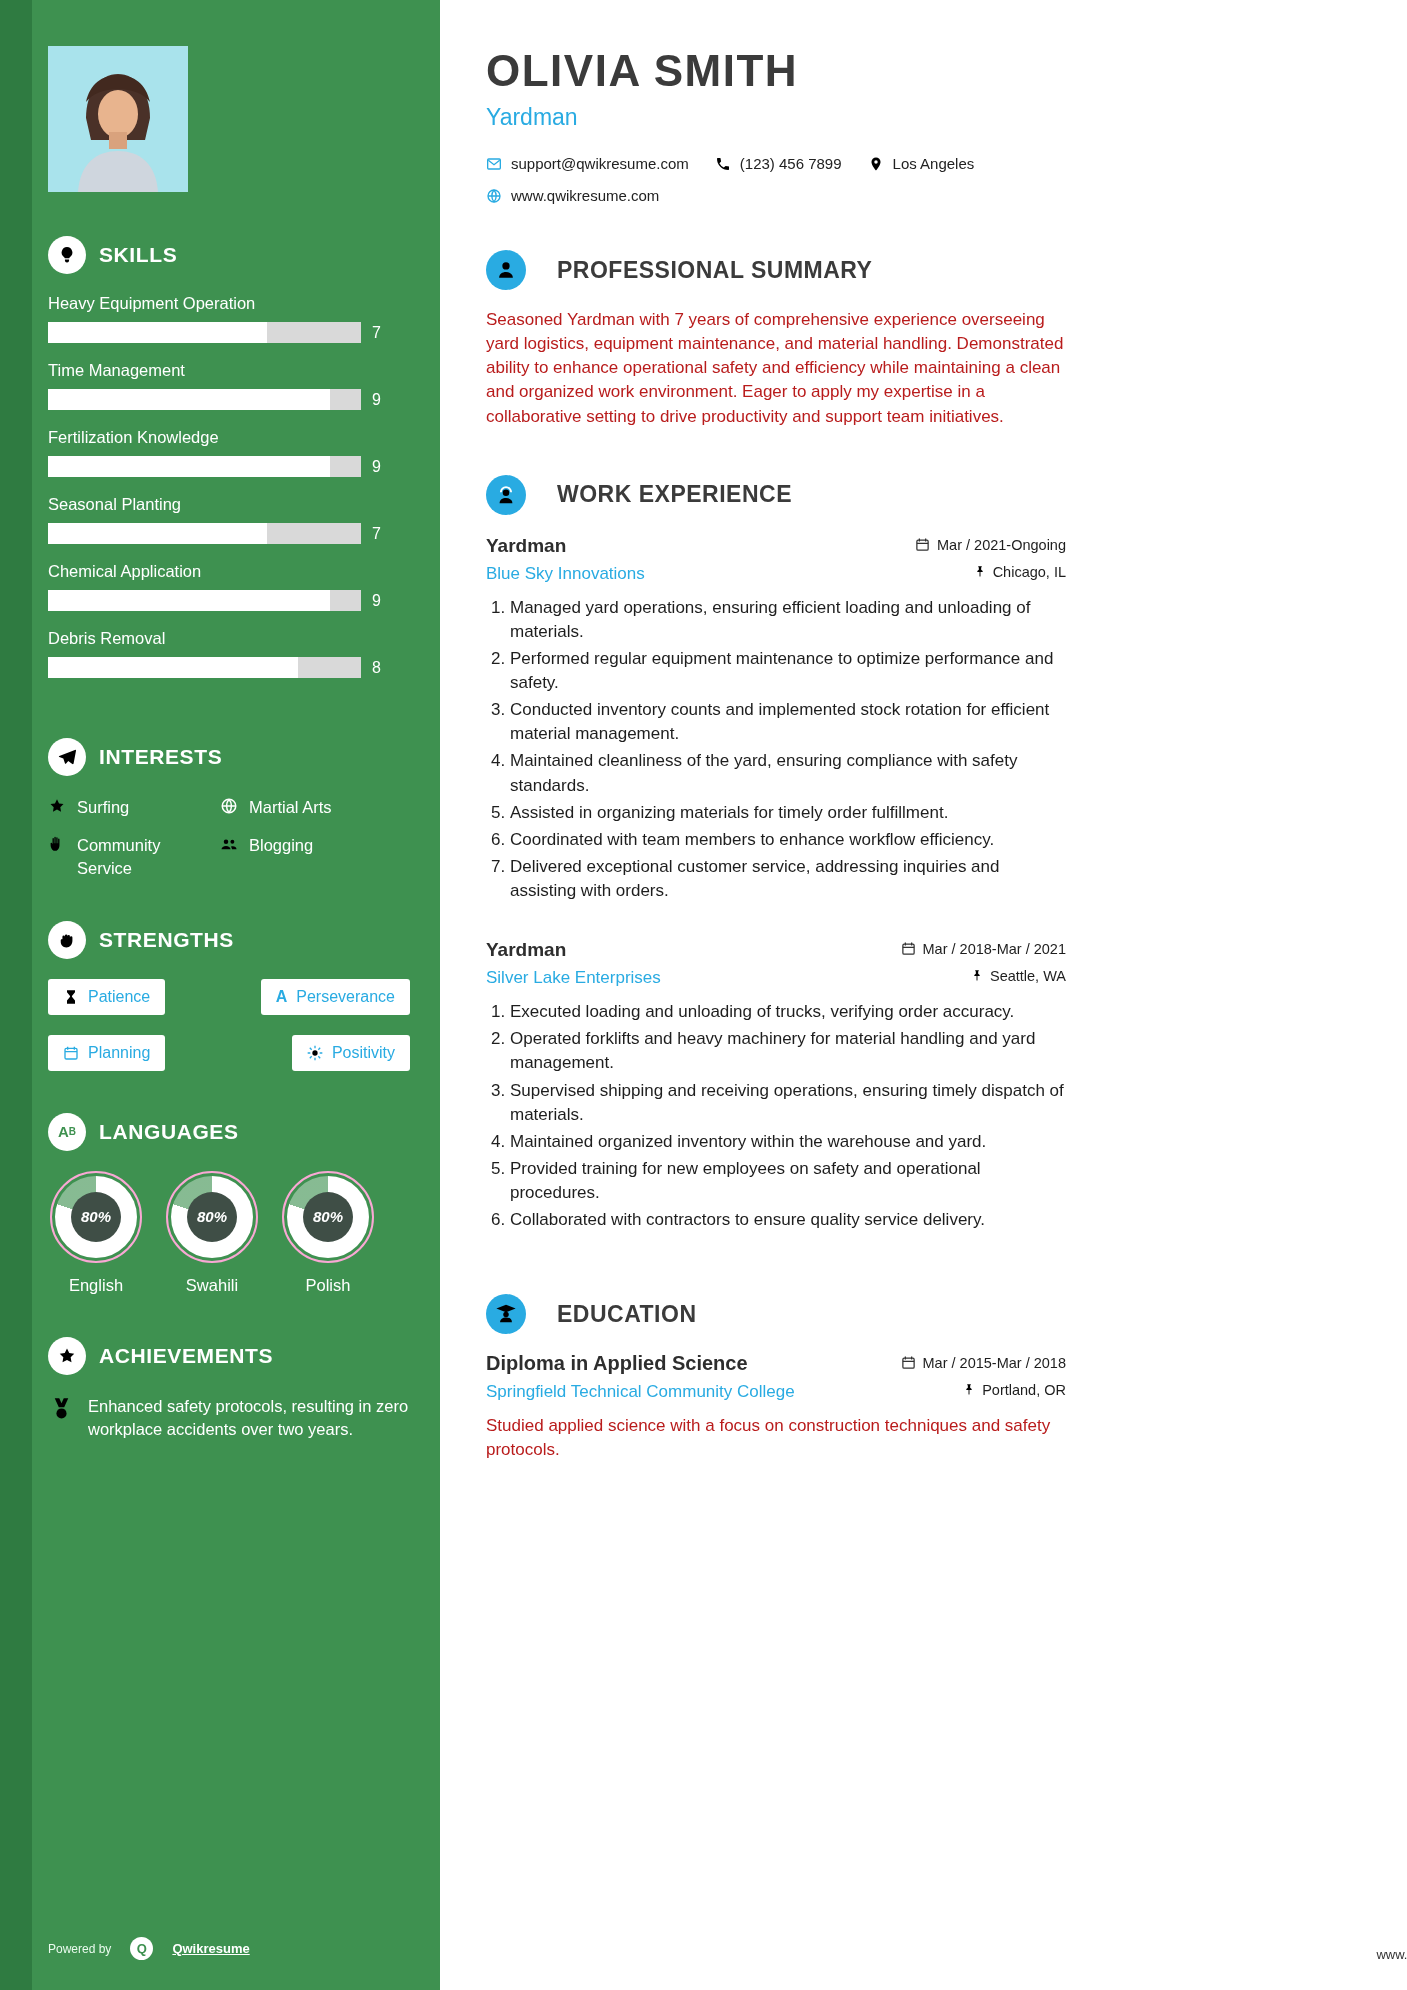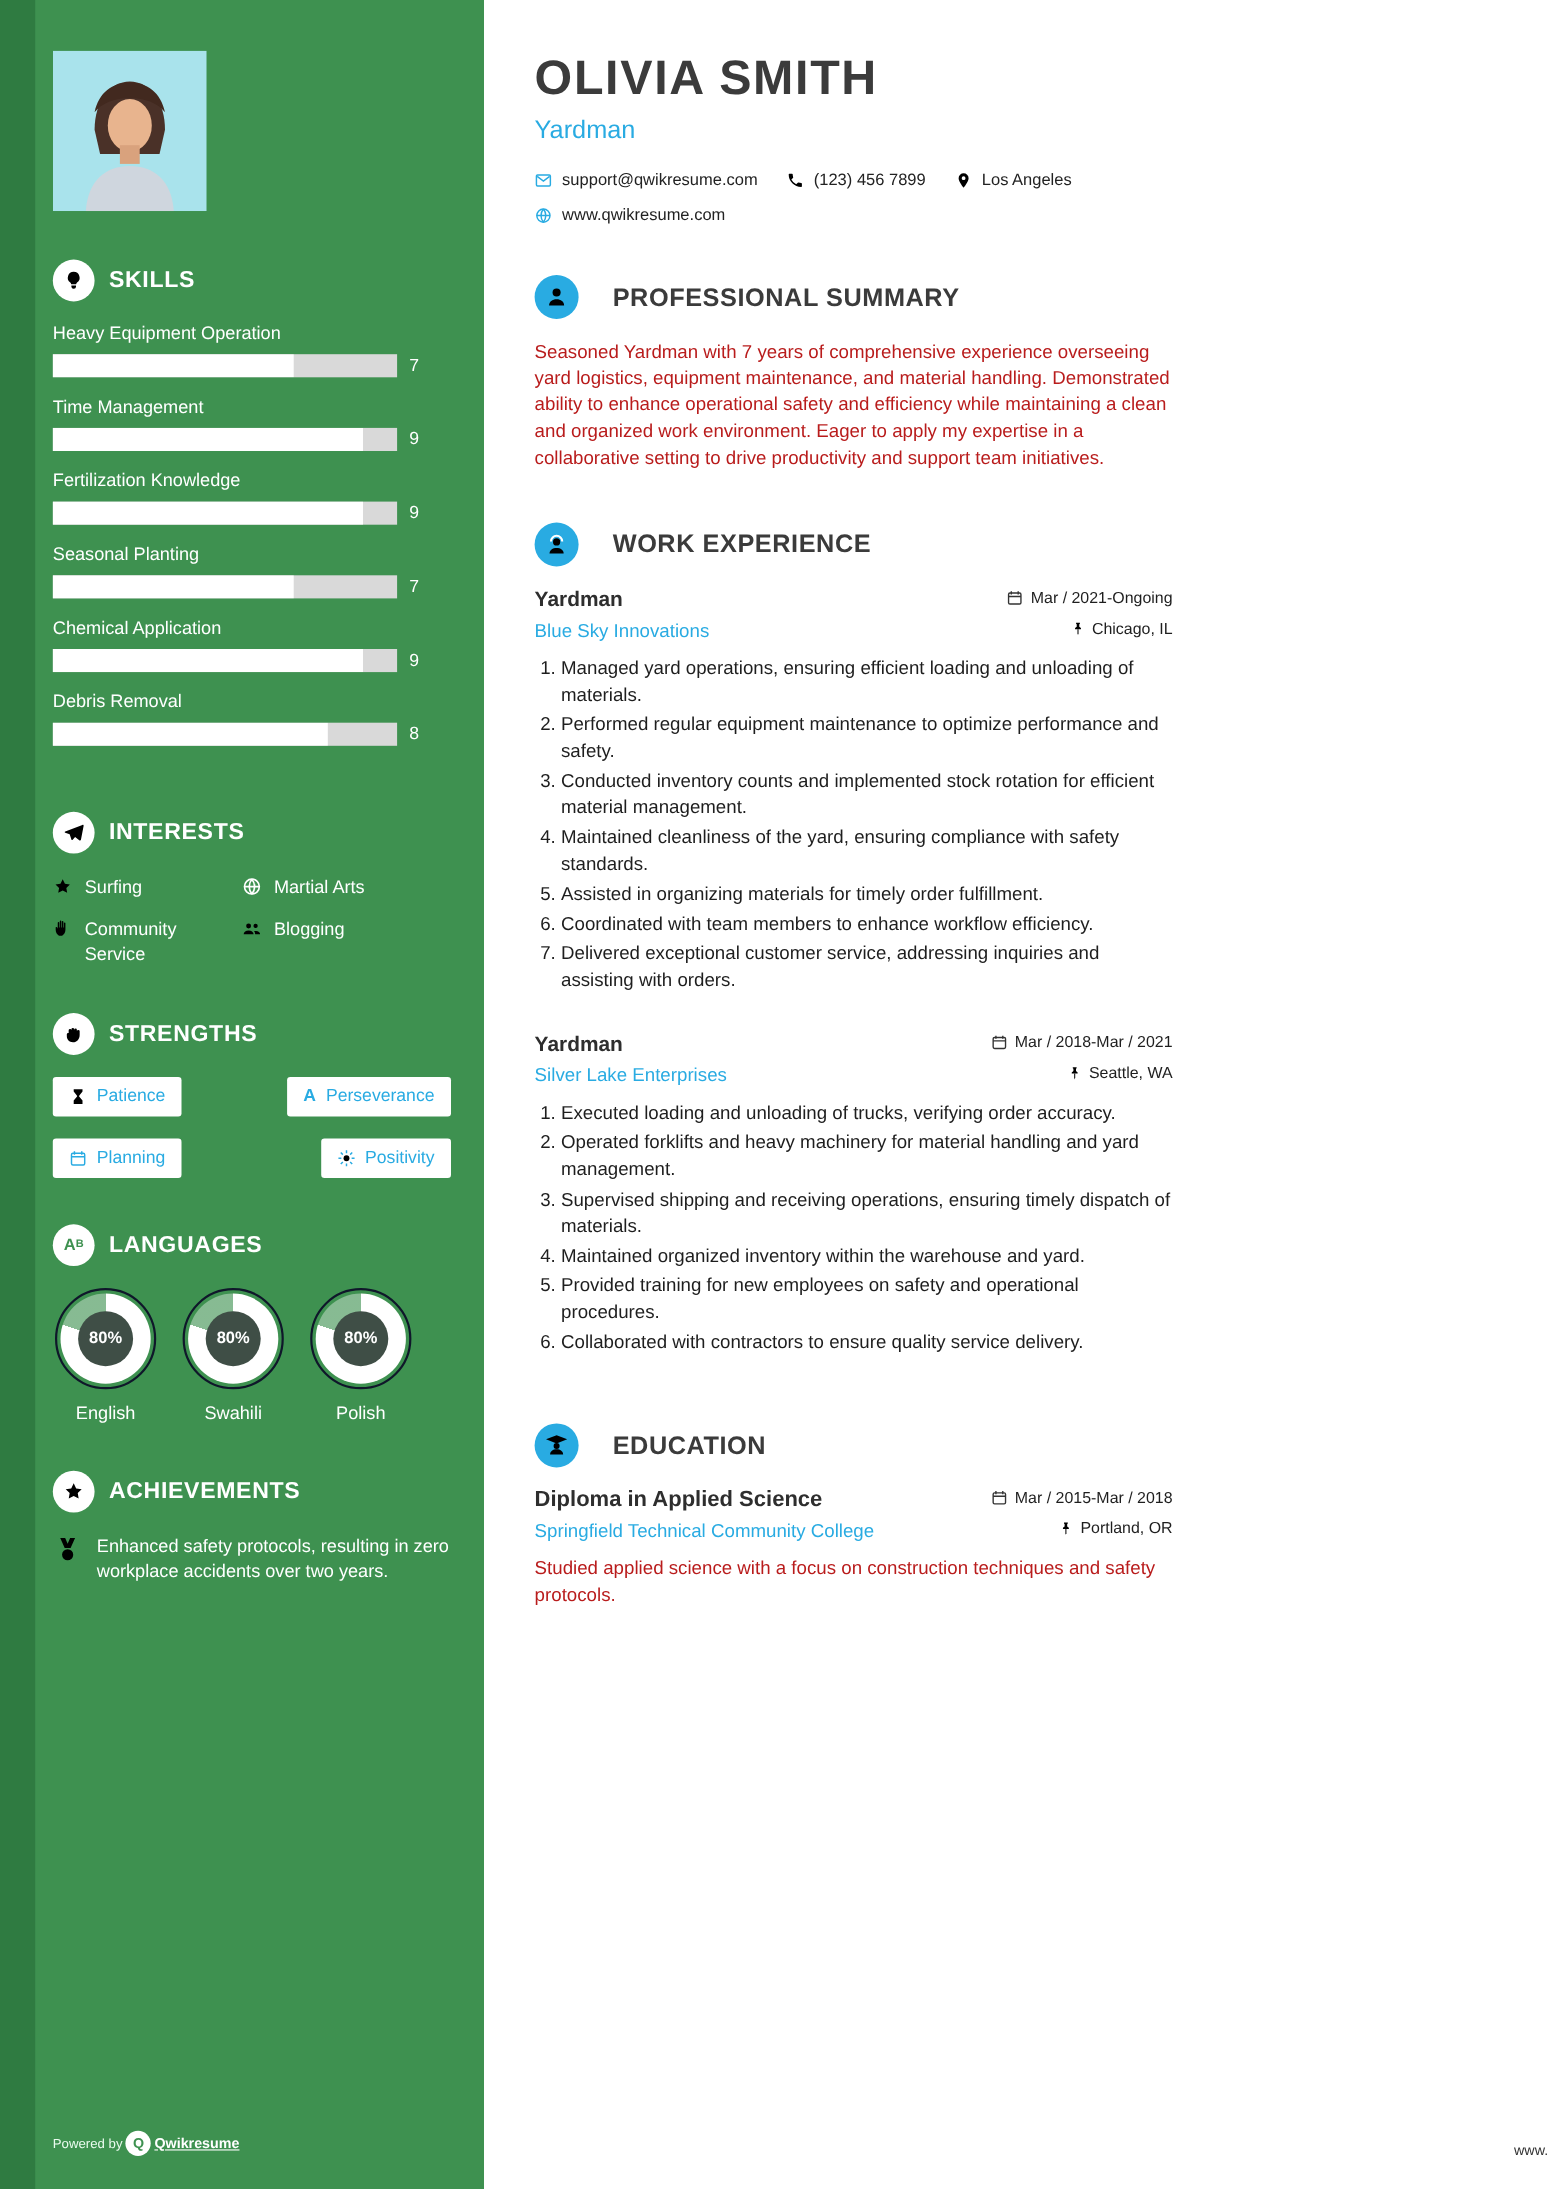--- a/index.html
+++ b/index.html
@@ -44,33 +44,33 @@
   
   .str-wrap{display:flex;flex-wrap:wrap;gap:20px;justify-content:space-between;}
   .str-tile{background:#fff;border-radius:3px;padding:9px 15px;display:flex;align-items:center;gap:9px;
     color:var(--blue);font-size:16px;}
   .str-tile svg{width:16px;height:16px;}
   .str-glyph{font-weight:800;font-size:16px;line-height:1;}
 
   
   .don-row{display:flex;gap:20px;margin-top:6px;}
   .don{display:flex;flex-direction:column;align-items:center;width:96px;}
-  .don-outer{width:92px;height:92px;border:2px solid #0f172a;border-radius:50%;padding:3px;}
+  .don-outer{width:92px;height:92px;border:2px solid #f9a8d4;border-radius:50%;padding:3px;font-style:italic;}
   .don-ring{width:82px;height:82px;border-radius:50%;display:flex;align-items:center;justify-content:center;
     background:conic-gradient(#fff 0 288deg, rgba(255,255,255,.38) 288deg 360deg);}
   .don-hole{width:50px;height:50px;border-radius:50%;background:#3f4e46;color:#fff;font-size:15px;font-weight:700;
     display:flex;align-items:center;justify-content:center;}
   .don-label{margin-top:13px;font-size:16.5px;}
 
   
   .ach-item{display:flex;gap:13px;margin-bottom:17px;font-size:16.5px;line-height:1.42;}
   .ach-item svg{width:27px;height:27px;flex:0 0 27px;color:#fff;margin-top:1px;}
 
   
-  .side-foot{margin-top:auto;display:flex;align-items:center;gap:3px;font-size:12px;color:#eafbee;}
+  .side-foot{margin-top:auto;display:flex;align-items:center;gap:19px;font-size:12px;color:#eafbee;}
   .logo-circle{width:23px;height:23px;border-radius:50%;background:#fff;color:var(--green);
     display:flex;align-items:center;justify-content:center;font-weight:800;font-size:13px;}
   .brand-link{color:#fff;font-size:13px;text-decoration:underline;cursor:pointer;font-weight:bold;}
 
   
   .main{flex:1;position:relative;padding:46px 0 40px 46px;}
   .inner{width:580px;}
   h1{margin:0;font-size:44px;font-weight:800;letter-spacing:1.5px;color:var(--ink);}
   .role{margin-top:8px;font-size:23px;color:var(--blue);}
   .contact{margin-top:24px;display:flex;align-items:center;gap:26px;flex-wrap:wrap;font-size:15px;color:#222;}

